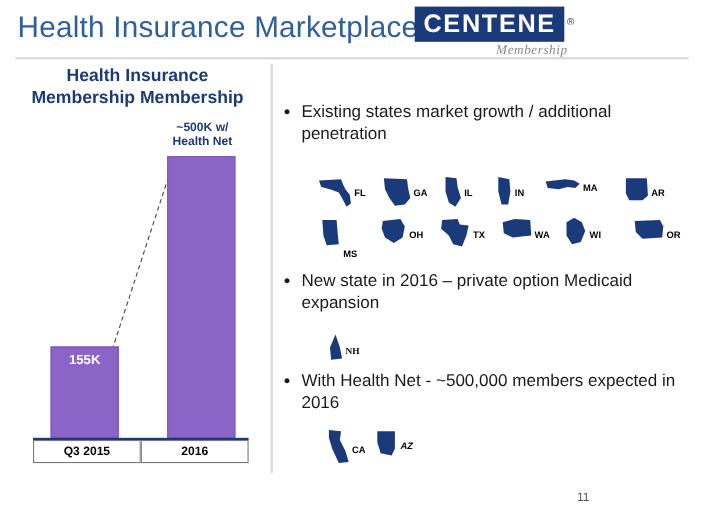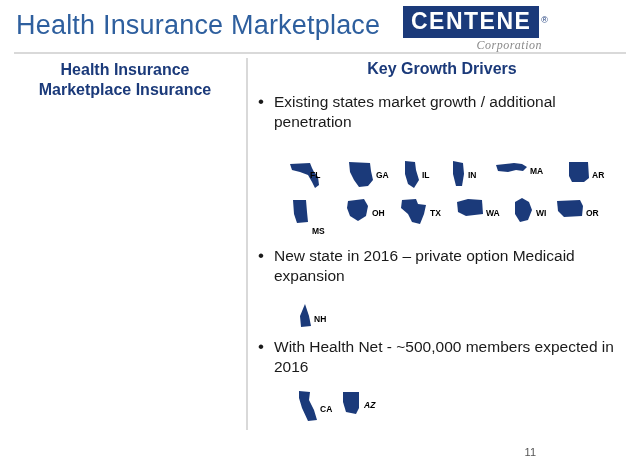--- a/index.html
+++ b/index.html
@@ -27,21 +27,21 @@
     left: 16px;
     top: 10px;
     font-size: 27px;
     color: #2e5f9e;
     font-family: "Liberation Sans", sans-serif;
     font-weight: 400;
     letter-spacing: 0.2px;
   }
   .logo {
     position: absolute;
-    right: 0;
+    right: 26px;
     top: 6px;
     width: 160px;
     height: 42px;
     text-align: right;
   }
   .logo-main {
     display: inline-block;
     background: #1b3a7a;
     color: #ffffff;
     font-size: 23px;
@@ -212,21 +212,21 @@
   .b1 { left: 258px; top: 92px; width: 360px; }
   .b2 { left: 258px; top: 246px; width: 360px; }
   .b3 { left: 258px; top: 337px; width: 372px; }
 
   .states-row {
     position: absolute;
     height: 44px;
   }
   .r1 { left: 288px; top: 158px; width: 340px; }
   .r2 { left: 288px; top: 196px; width: 340px; }
-  .r3 { left: 296px; top: 302px; width: 120px; }
+  .r3 { left: 296px; top: 302px; width: 120px; font-family: Liberation Serif, serif; }
   .r4 { left: 296px; top: 388px; width: 160px; }
 
   .state {
     position: absolute;
     top: 0;
     height: 36px;
   }
   .state svg {
     display: block;
   }
@@ -249,45 +249,67 @@
 </style>
 </head>
 <body>
 
 <div class="slide">
 
   <div class="title">Health Insurance Marketplace</div>
 
   <div class="logo">
     <span class="logo-main">CENTENE</span><span class="logo-reg">®</span>
-    <span class="logo-sub">Corporation</span>
+    <span class="logo-sub">Membership</span>
   </div>
 
   <div class="header-rule"></div>
   <div class="v-divider"></div>
 
   <div class="left-head">
     <span>Health Insurance</span><br>
-    <span>Marketplace Insurance</span>
-  </div>
-
-
-  <div class="right-head">Key Growth Drivers</div>
+    <span>Membership Membership</span>
+  </div>
+
+  <div class="chart">
+
+    <div class="bar2-annot">
+      <span>~500K w/</span><br>
+      <span>Health Net</span>
+    </div>
+
+    <svg class="leader" width="100" height="262">
+      <line x1="10" y1="178" x2="66" y2="6" stroke="#444444" stroke-width="1" stroke-dasharray="4,3"></line>
+    </svg>
+
+    <div class="bar bar1"></div>
+    <div class="bar1-label">155K</div>
+
+    <div class="bar bar2"></div>
+
+    <div class="axis-line"></div>
+
+    <div class="cat-row">
+      <div class="cat-cell c1">Q3 2015</div>
+      <div class="cat-cell c2">2016</div>
+    </div>
+  </div>
+
 
   <div class="bullet b1">
     <span class="dot">•</span>
     <span class="btext">Existing states market growth / additional penetration</span>
   </div>
 
   <div class="states-row r1">
     <div class="state" style="left:0px;">
       <svg width="34" height="34" viewBox="0 0 34 34">
           <path d="M2 6 L22 5 L24 10 L26 14 L30 19 L31 27 L27 30 L24 24 L20 17 L12 14 L4 12 Z" fill="#1b3a7a"></path>
         </svg>
-      <span class="st-label" style="left:22px;">FL</span>
+      <span class="st-label" style="left:34px;">FL</span>
     </div>
     <div class="state" style="left:58px;">
       <svg width="30" height="34" viewBox="0 0 30 34">
           <path d="M3 4 L24 5 L25 13 L27 22 L22 28 L13 29 L8 22 L4 14 Z" fill="#1b3a7a"></path>
         </svg>
       <span class="st-label" style="left:30px;">GA</span>
     </div>
     <div class="state" style="left:112px;">
       <svg width="22" height="34" viewBox="0 0 22 34">
           <path d="M5 3 L15 4 L16 12 L19 22 L14 30 L8 26 L5 16 Z" fill="#1b3a7a"></path>
@@ -338,21 +360,21 @@
           <path d="M3 6 L14 3 L28 4 L29 18 L12 20 L4 16 Z" fill="#1b3a7a"></path>
         </svg>
       <span class="st-label" style="left:32px;">WA</span>
     </div>
     <div class="state" style="left:222px;">
       <svg width="26" height="32" viewBox="0 0 26 32">
           <path d="M5 6 L12 2 L19 6 L22 14 L18 24 L10 26 L5 18 Z" fill="#1b3a7a"></path>
         </svg>
       <span class="st-label" style="left:26px;">WI</span>
     </div>
-    <div class="state" style="left:266px;">
+    <div class="state" style="left:286px;">
       <svg width="32" height="26" viewBox="0 0 32 26">
           <path d="M3 5 L26 4 L29 10 L28 20 L10 21 L4 15 Z" fill="#1b3a7a"></path>
         </svg>
       <span class="st-label" style="left:32px;">OR</span>
     </div>
   </div>
 
   <div class="bullet b2">
     <span class="dot">•</span>
     <span class="btext">New state in 2016 – private option Medicaid expansion</span>

